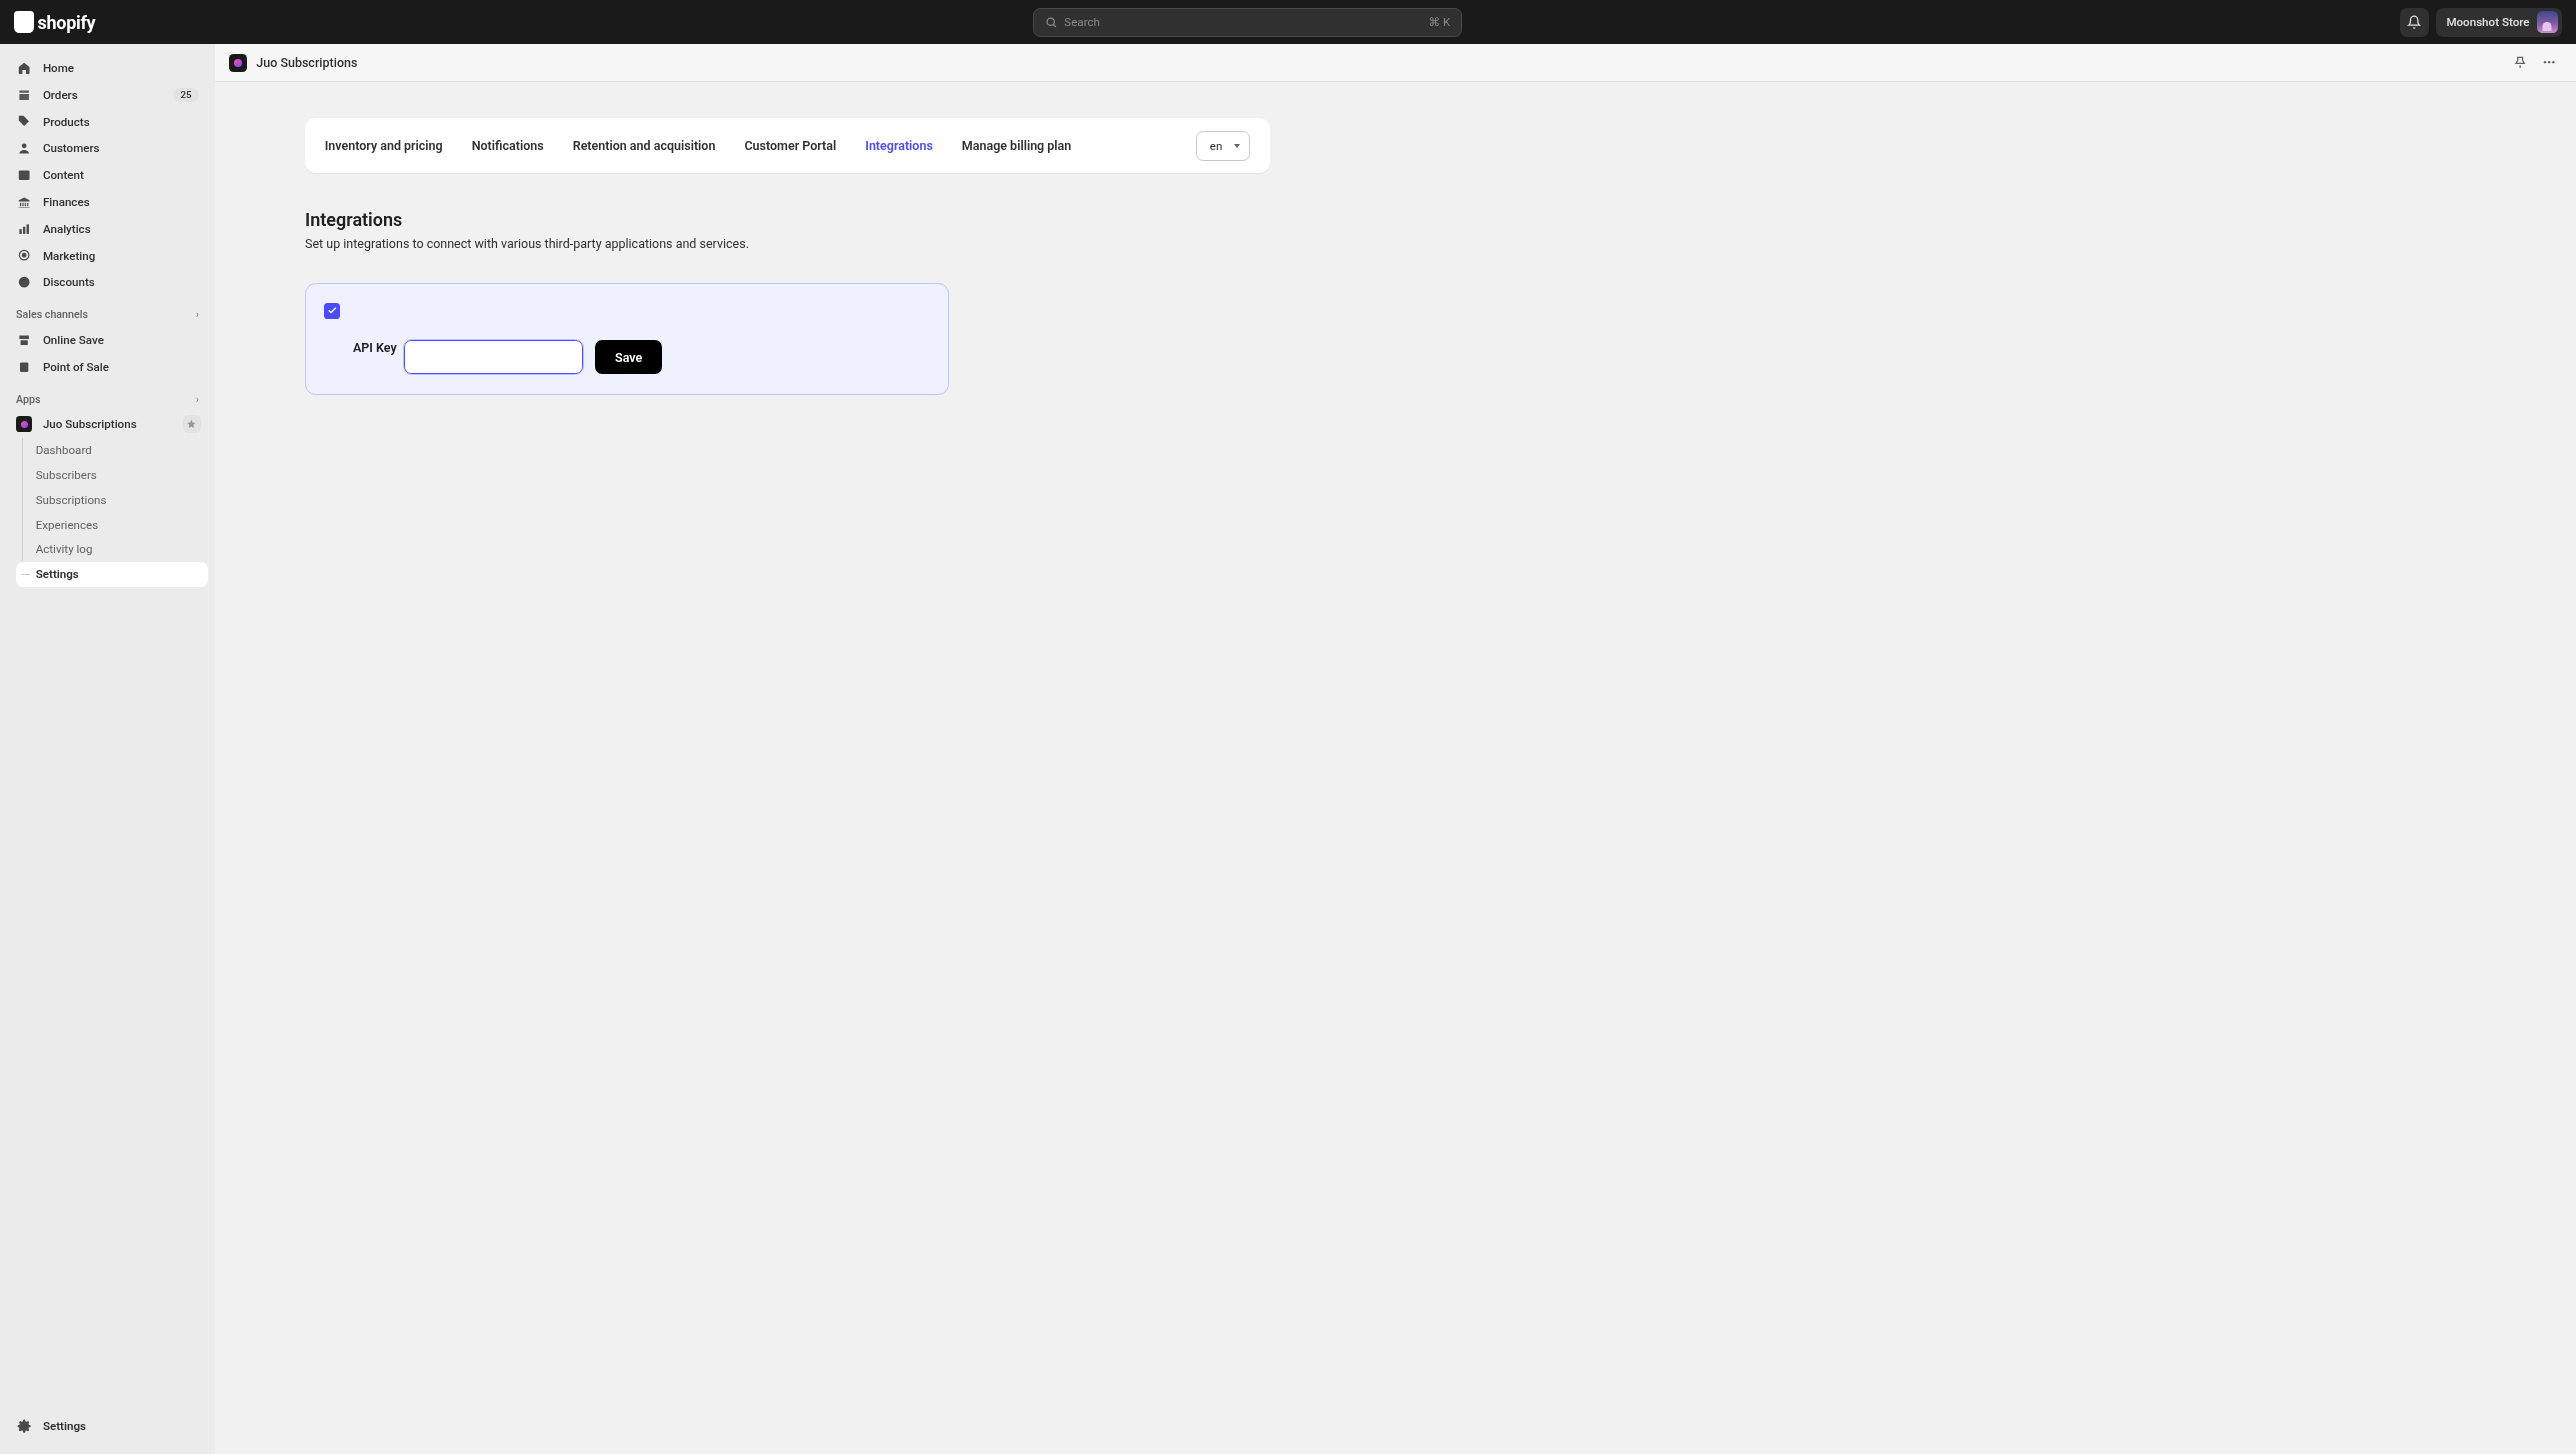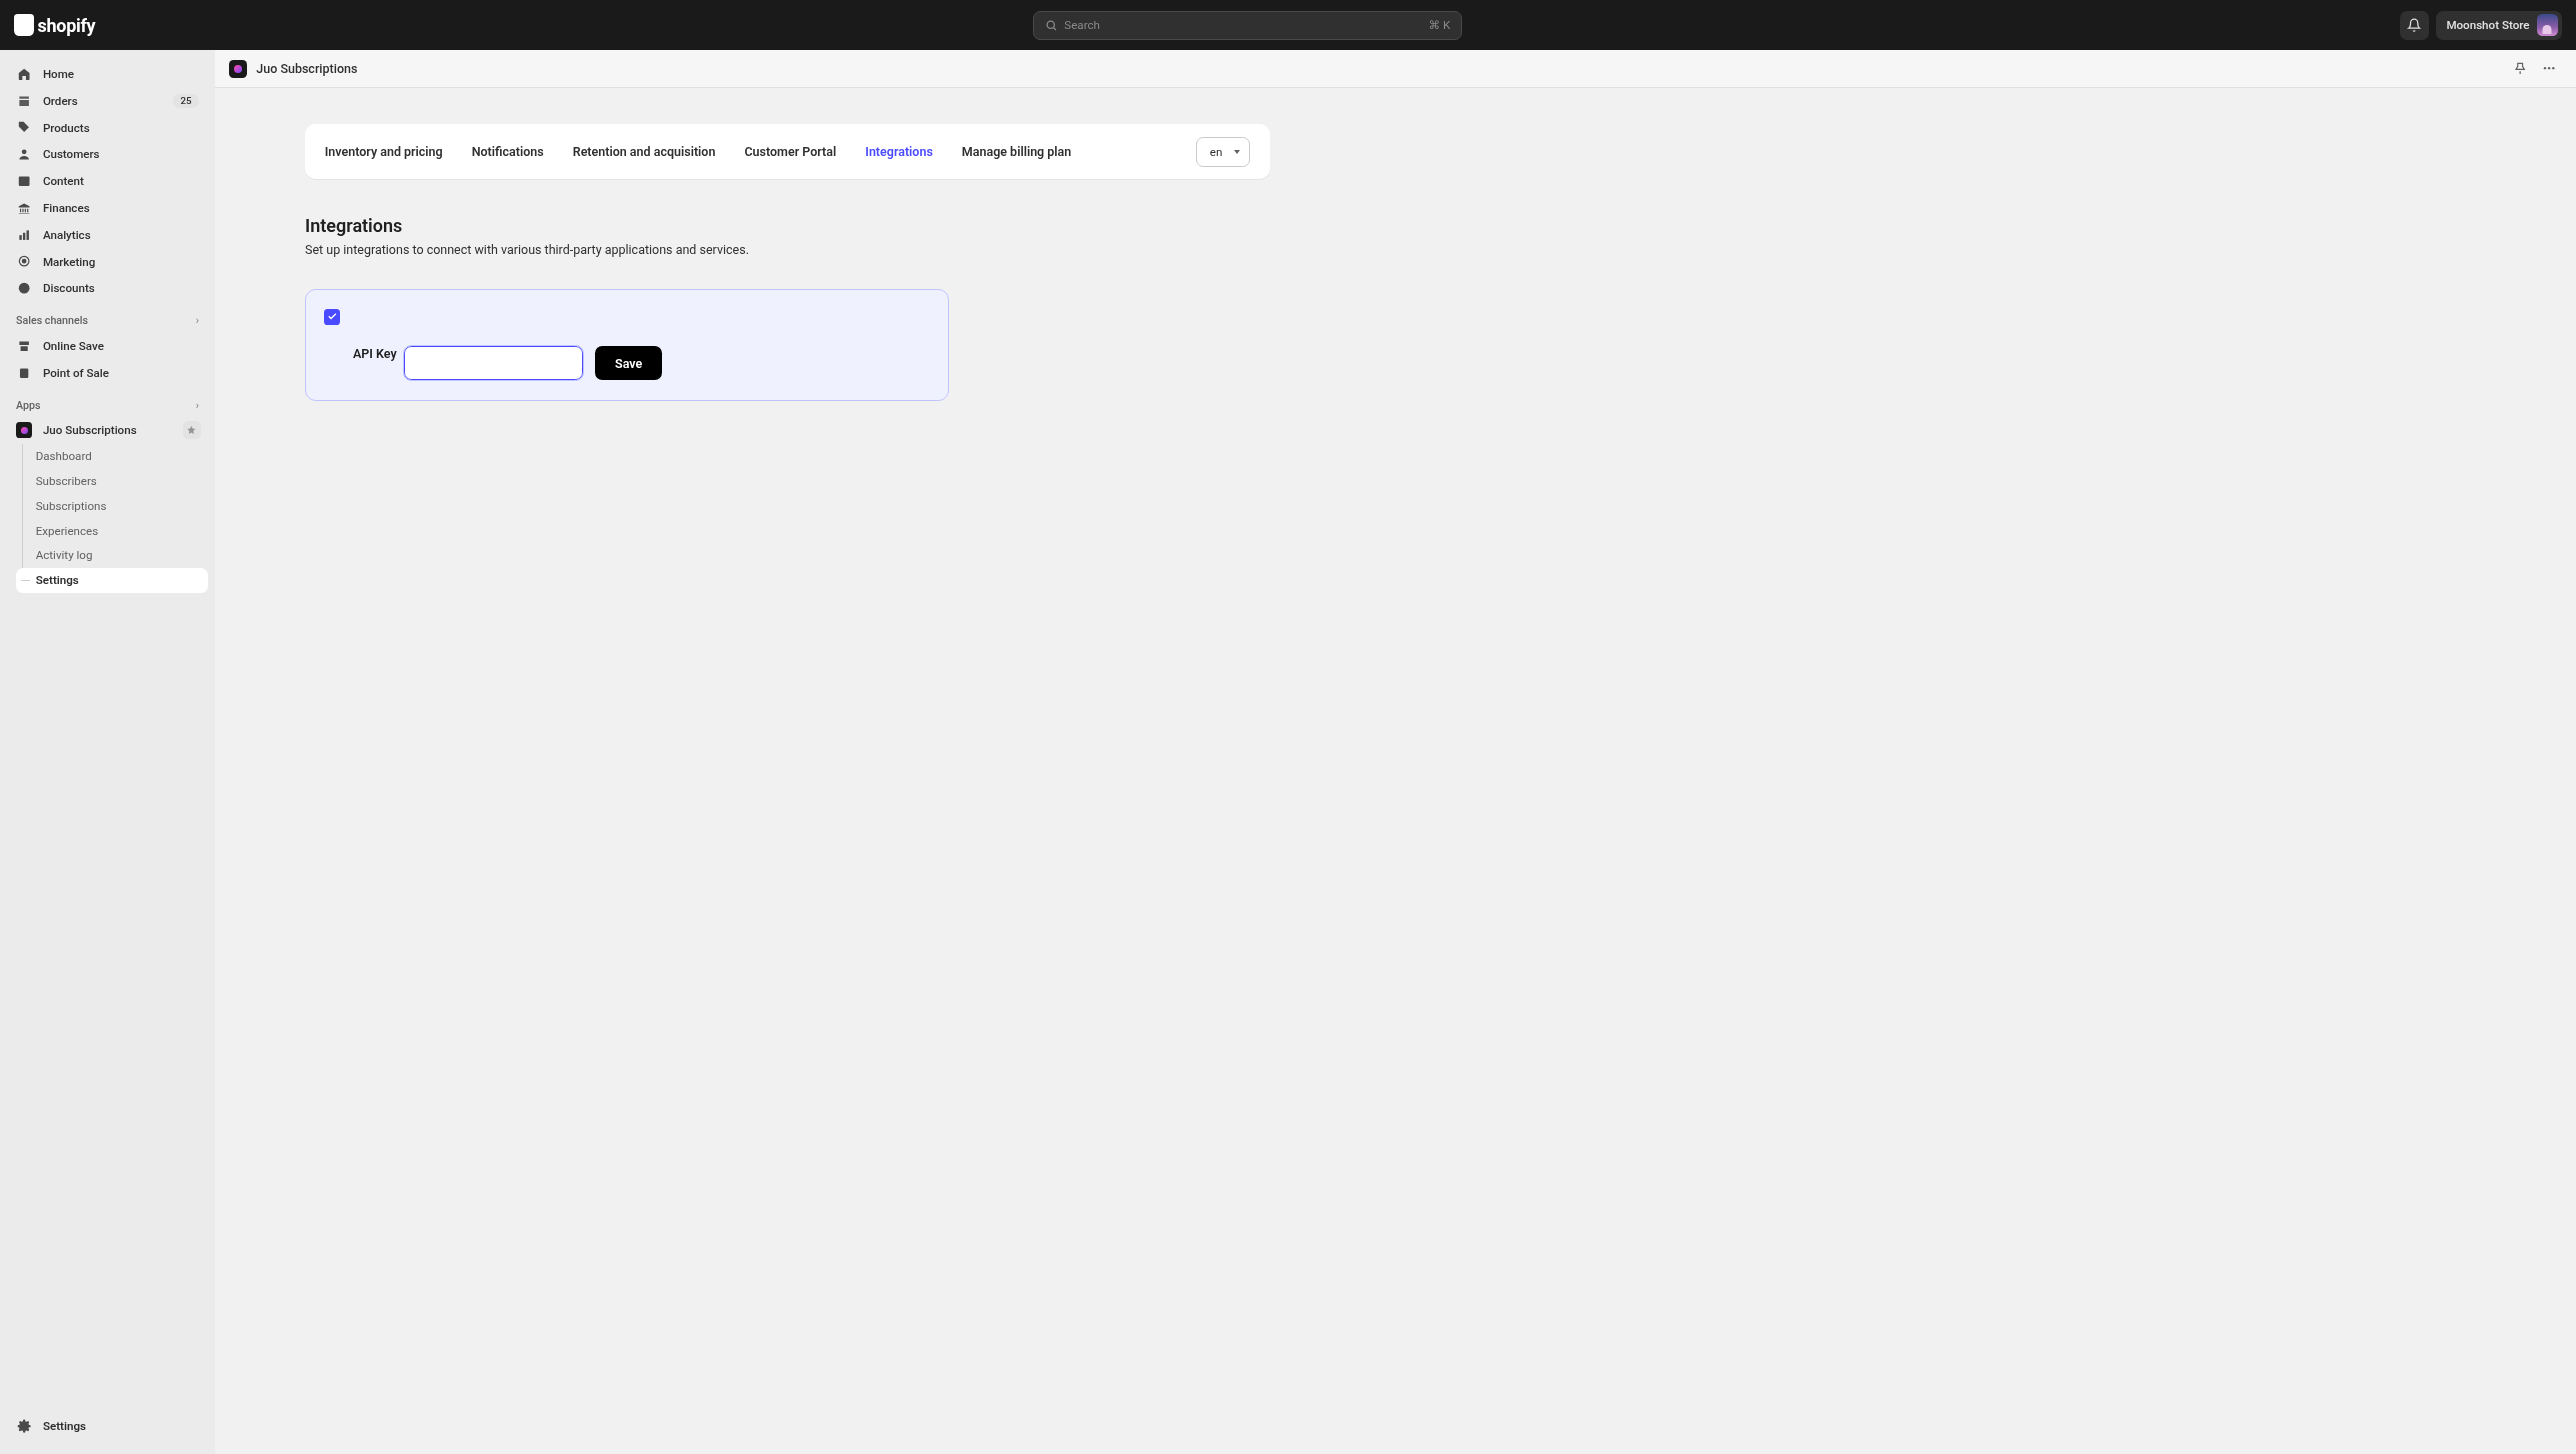--- a/index.html
+++ b/index.html
@@ -1,20 +1,20 @@
 <!DOCTYPE html>
 <html style="font-size:14.3px"><head>
 <meta charset="utf-8">
 <style>
   * { box-sizing: border-box; margin: 0; padding: 0; font-family: -apple-system, BlinkMacSystemFont, "Segoe UI", Roboto, Helvetica, Arial, sans-serif; }
   html, body { width: 100%; height: 100%; background: #f1f1f1; }
   body { display: flex; flex-direction: column; }
 
   
-  .topbar { height: 50px; background: #1a1a1a; display: flex; align-items: center; padding: 0 14.3px; color: #fff; }
+  .topbar { height: 44px; background: #1a1a1a; display: flex; align-items: center; padding: 0 14.3px; color: #fff; }
   .logo { display: flex; align-items: center; gap: 3.6px; font-weight: 700; font-size: 18px; }
   .logo-mark { width: 19.7px; height: 21.5px; background: #fff; border-radius: 3.6px 3.6px 5.4px 5.4px; position: relative; }
   .logo-text { color: #fff; font-weight: 700; letter-spacing: -0.3px; }
   .topbar-center { flex: 1; display: flex; justify-content: center; }
   .search-wrap { width: 429px; height: 29px; background: #303030; border: 0.9px solid #4a4a4a; border-radius: 7.2px; display: flex; align-items: center; padding: 0 10.7px; color: #8a8a8a; }
   .search-wrap .search-icon { margin-right: 7.2px; }
   .search-placeholder { flex: 1; color: #8a8a8a; font-size: 11.6px; }
   .search-shortcut { color: #8a8a8a; font-size: 11.6px; }
   .topbar-right { display: flex; align-items: flex-start; gap: 7.2px; }
   .notif-btn { width: 29px; height: 29px; background: #303030; border-radius: 7.2px; display: flex; align-items: center; justify-content: center; color: #e3e3e3; }

